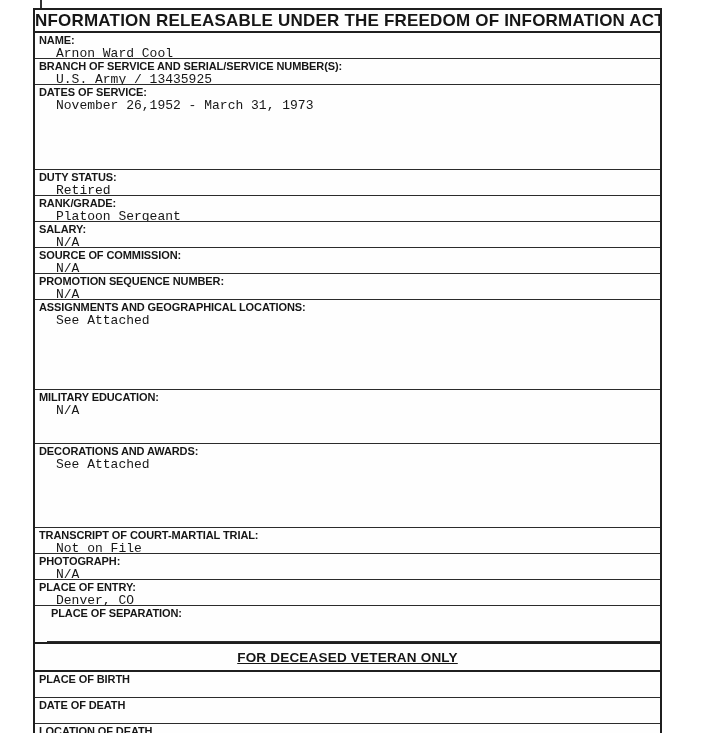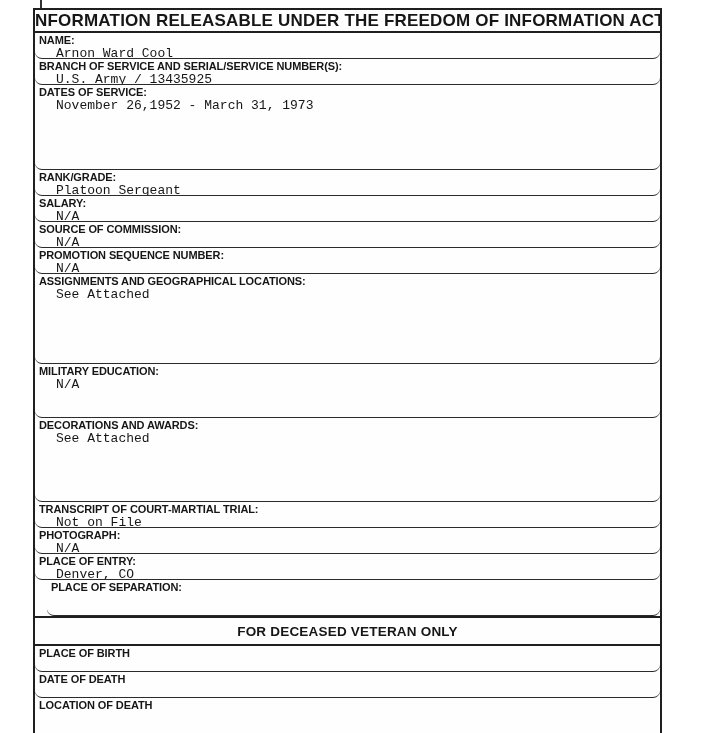--- a/index.html
+++ b/index.html
@@ -40,21 +40,20 @@
     font-weight: bold;
     font-size: 17px;
     letter-spacing: 0.2px;
     white-space: nowrap;
     overflow: hidden;
   }
   .row {
     box-sizing: border-box;
     border-bottom: 1px solid #2b2b2b;
     overflow: hidden;
-    border-radius: 7px;
   }
   .row .lbl {
     font-size: 11px;
     font-weight: bold;
     line-height: 12px;
     padding: 1px 0 0 4px;
     letter-spacing: -0.1px;
     white-space: nowrap;
   }
   .row .val {
@@ -75,20 +74,21 @@
     box-sizing: border-box;
     height: 30px;
     border-top: 2px solid #1f1f1f;
     border-bottom: 2px solid #1f1f1f;
     display: flex;
     align-items: center;
     justify-content: center;
     font-weight: bold;
     font-size: 13.5px;
     letter-spacing: 0.2px;
+    text-decoration: underline;
   }
 </style>
 </head>
 <body>
 
 <div class="scan-artifact"></div>
 
 <div class="form">
   <div class="title-row">INFORMATION RELEASABLE UNDER THE FREEDOM OF INFORMATION ACT</div>
 
@@ -97,20 +97,24 @@
         <div class="lbl">NAME:</div>
         <div class="val">Arnon Ward Cool</div>
       </div>
       <div class="row box-single">
         <div class="lbl">BRANCH OF SERVICE AND SERIAL/SERVICE NUMBER(S):</div>
         <div class="val">U.S. Army / 13435925</div>
       </div>
       <div class="row box-xlarge">
         <div class="lbl">DATES OF SERVICE:</div>
         <div class="val">November 26,1952 - March 31, 1973</div>
+      </div>
+      <div class="row box-single">
+        <div class="lbl">DUTY STATUS:</div>
+        <div class="val">Retired</div>
       </div>
       <div class="row box-single">
         <div class="lbl">RANK/GRADE:</div>
         <div class="val">Platoon Sergeant</div>
       </div>
       <div class="row box-single">
         <div class="lbl">SALARY:</div>
         <div class="val">N/A</div>
       </div>
       <div class="row box-single">

